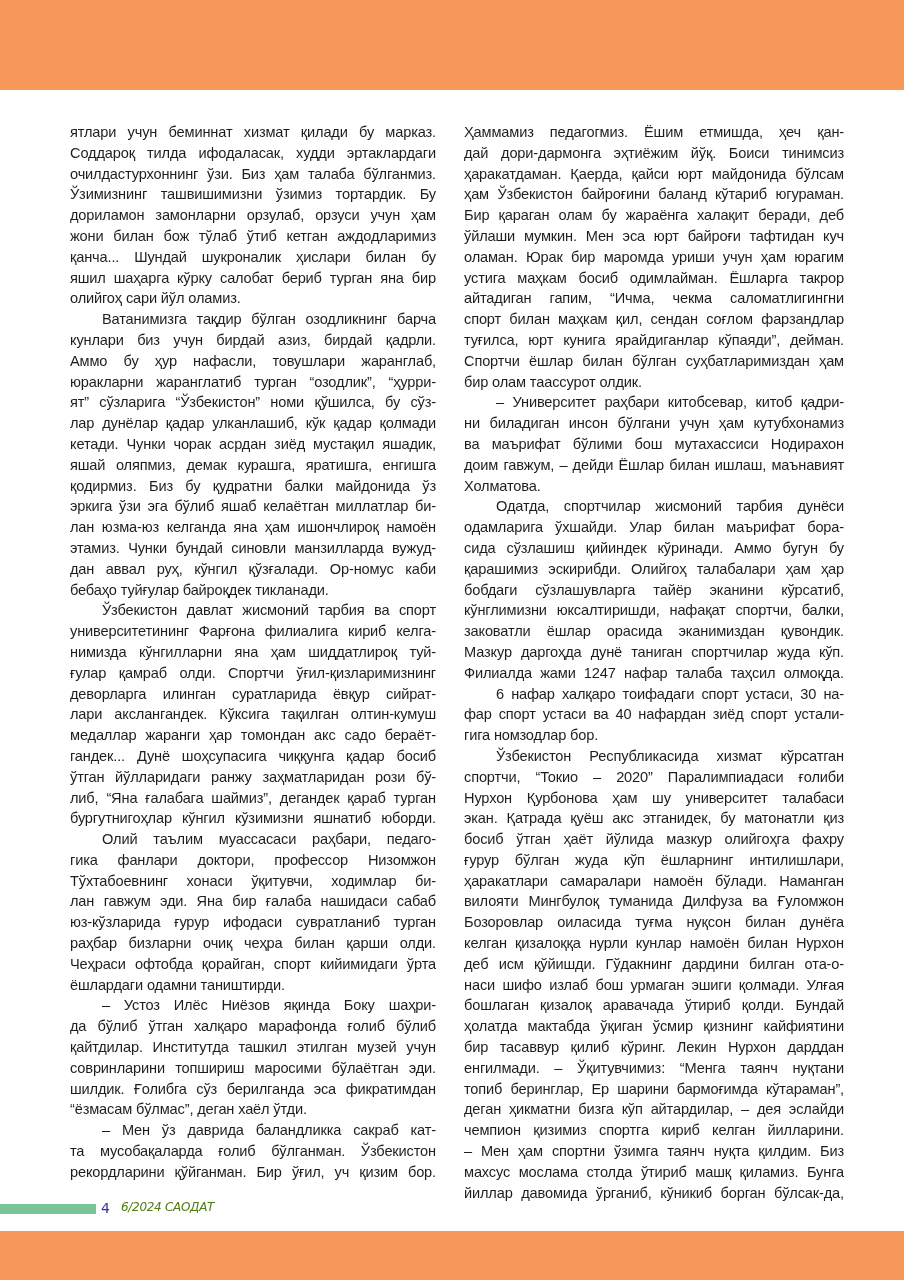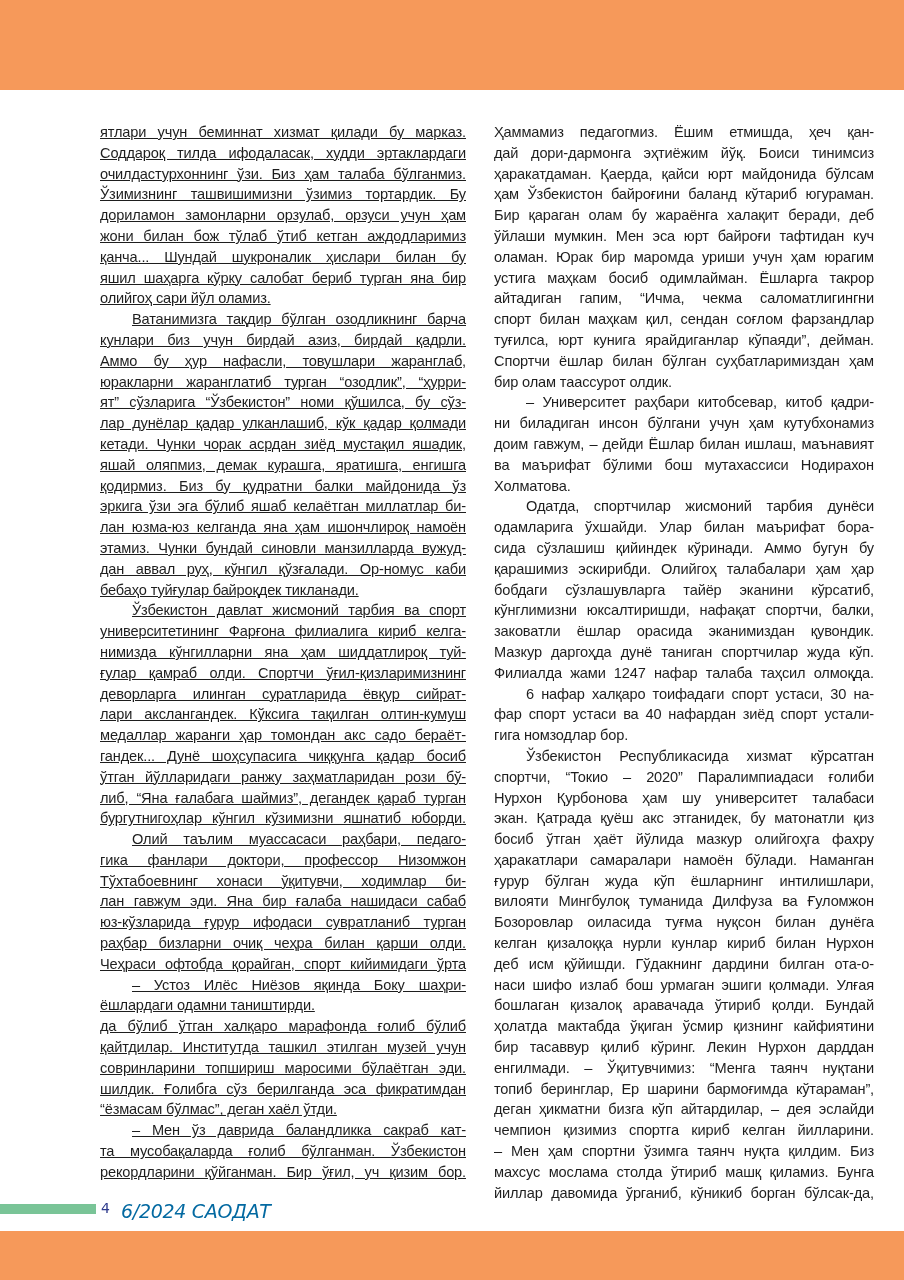--- a/index.html
+++ b/index.html
@@ -15,42 +15,42 @@
   }
   .bottom-band {
     position: absolute; left: 0; top: 1231px; width: 904px; height: 49px;
     background: #f6995a;
   }
   .col {
     position: absolute; top: 122px;
     font-size: 14.6px; line-height: 20.8px;
     letter-spacing: -0.15px;
   }
-  .col-left { left: 100px; width: 366px; text-decoration: underline; }
-  .col-right { left: 494px; width: 380px; }
+  .col-left { left: 70px; width: 366px; }
+  .col-right { left: 464px; width: 380px; }
   .line {
     display: block; white-space: nowrap;
     text-align: justify; text-align-last: justify;
   }
   .line.last { text-align-last: left; }
   .line.indent { padding-left: 32px; }
   .footer {
     position: absolute; top: 1200px; left: 0; height: 20px; width: 400px;
   }
   .footer-bar {
     position: absolute; left: 0; top: 4px; width: 96px; height: 10px;
     background: #79c497;
   }
   .page-num {
     position: absolute; left: 101px; top: 0; font-size: 14px;
     color: #2e3a8c; font-family: "DejaVu Sans", sans-serif;
   }
   .issue {
-    position: absolute; left: 121px; top: 0; font-size: 19px;
-    color: #0369a1; font-style: italic; font-family: "DejaVu Sans", sans-serif;
+    position: absolute; left: 121px; top: 0; font-size: 12px;
+    color: #4d7c0f; font-style: italic; font-family: "DejaVu Sans", sans-serif;
     letter-spacing: -0.3px;
   }
 </style>
 </head>
 <body>
 
 <div class="top-band"></div>
 
 <div class="col col-left" id="col-left">
     <span class="line">ятлари учун беминнат хизмат қилади бу марказ.</span>
@@ -87,22 +87,22 @@
     <span class="line">ўтган йўлларидаги ранжу заҳматларидан рози бў-</span>
     <span class="line">либ, “Яна ғалабага шаймиз”, дегандек қараб турган</span>
     <span class="line">бургутнигоҳлар кўнгил кўзимизни яшнатиб юборди.</span>
     <span class="line indent">Олий таълим муассасаси раҳбари, педаго-</span>
     <span class="line">гика фанлари доктори, профессор  Низомжон</span>
     <span class="line">Тўхтабоевнинг хонаси ўқитувчи, ходимлар  би-</span>
     <span class="line">лан гавжум эди. Яна бир ғалаба нашидаси сабаб</span>
     <span class="line">юз-кўзларида ғурур ифодаси сувратланиб   турган</span>
     <span class="line">раҳбар бизларни очиқ чеҳра билан қарши олди.</span>
     <span class="line">Чеҳраси офтобда қорайган, спорт кийимидаги ўрта</span>
+    <span class="line last">ёшлардаги одамни таништирди.</span>
     <span class="line indent">–    Устоз Илёс Ниёзов яқинда Боку шаҳри-</span>
-    <span class="line last">ёшлардаги одамни таништирди.</span>
     <span class="line">да бўлиб ўтган халқаро марафонда ғолиб бўлиб</span>
     <span class="line">қайтдилар. Институтда ташкил этилган музей учун</span>
     <span class="line">совринларини топшириш маросими  бўлаётган эди.</span>
     <span class="line">шилдик. Ғолибга сўз берилганда эса фикратимдан</span>
     <span class="line last">“ёзмасам бўлмас”, деган хаёл ўтди.</span>
     <span class="line indent">– Мен ўз даврида баландликка сакраб кат-</span>
     <span class="line">та мусобақаларда ғолиб бўлганман. Ўзбекистон</span>
     <span class="line">рекордларини қўйганман. Бир ўғил, уч қизим бор.</span>
   </div>
 <div class="col col-right" id="col-right">
@@ -114,45 +114,45 @@
     <span class="line">ўйлаши мумкин. Мен эса юрт байроғи тафтидан куч</span>
     <span class="line">оламан. Юрак бир маромда уриши учун ҳам юрагим</span>
     <span class="line">устига маҳкам босиб одимлайман. Ёшларга такрор</span>
     <span class="line">айтадиган гапим, “Ичма, чекма саломатлигингни</span>
     <span class="line">спорт билан маҳкам қил, сендан соғлом фарзандлар</span>
     <span class="line">туғилса, юрт кунига ярайдиганлар кўпаяди”, дейман.</span>
     <span class="line">Спортчи ёшлар билан бўлган суҳбатларимиздан ҳам</span>
     <span class="line last">бир олам таассурот олдик.</span>
     <span class="line indent">– Университет раҳбари китобсевар, китоб қадри-</span>
     <span class="line">ни биладиган инсон бўлгани учун ҳам кутубхонамиз</span>
+    <span class="line">ва маърифат бўлими бош мутахассиси Нодирахон</span>
     <span class="line">доим гавжум, – дейди Ёшлар билан ишлаш, маънавият</span>
-    <span class="line">ва маърифат бўлими бош мутахассиси Нодирахон</span>
     <span class="line last">Холматова.</span>
     <span class="line indent">Одатда, спортчилар жисмоний тарбия дунёси</span>
     <span class="line">одамларига ўхшайди. Улар билан маърифат бора-</span>
     <span class="line">сида сўзлашиш қийиндек кўринади. Аммо бугун бу</span>
     <span class="line">қарашимиз эскирибди. Олийгоҳ талабалари ҳам ҳар</span>
     <span class="line">бобдаги сўзлашувларга тайёр эканини кўрсатиб,</span>
     <span class="line">кўнглимизни юксалтиришди, нафақат спортчи, балки,</span>
     <span class="line">заковатли ёшлар орасида эканимиздан қувондик.</span>
     <span class="line">Мазкур даргоҳда дунё таниган спортчилар  жуда кўп.</span>
     <span class="line">Филиалда жами 1247 нафар талаба таҳсил олмоқда.</span>
     <span class="line indent">6 нафар халқаро тоифадаги спорт устаси, 30 на-</span>
     <span class="line">фар спорт устаси ва 40 нафардан зиёд спорт устали-</span>
     <span class="line last">гига номзодлар бор.</span>
     <span class="line indent">Ўзбекистон Республикасида хизмат кўрсатган</span>
     <span class="line">спортчи, “Токио – 2020” Паралимпиадаси ғолиби</span>
     <span class="line">Нурхон Қурбонова ҳам шу университет талабаси</span>
     <span class="line">экан. Қатрада қуёш акс этганидек, бу матонатли қиз</span>
     <span class="line">босиб ўтган ҳаёт йўлида мазкур олийгоҳга фахру</span>
+    <span class="line">ғурур бўлган жуда кўп ёшларнинг интилишлари,</span>
     <span class="line">ҳаракатлари самаралари намоён бўлади. Наманган</span>
-    <span class="line">ғурур бўлган жуда кўп ёшларнинг интилишлари,</span>
     <span class="line">вилояти Мингбулоқ туманида Дилфуза ва Ғуломжон</span>
     <span class="line">Бозоровлар оиласида туғма нуқсон билан дунёга</span>
-    <span class="line">келган қизалоққа нурли кунлар кириб билан Нурхон</span>
+    <span class="line">келган қизалоққа нурли кунлар намоён билан Нурхон</span>
     <span class="line">деб исм қўйишди. Гўдакнинг дардини билган ота-о-</span>
     <span class="line">наси шифо излаб бош урмаган эшиги қолмади. Улғая</span>
     <span class="line">бошлаган қизалоқ аравачада ўтириб қолди. Бундай</span>
     <span class="line">ҳолатда мактабда ўқиган ўсмир қизнинг кайфиятини</span>
     <span class="line">бир тасаввур қилиб кўринг. Лекин Нурхон дарддан</span>
     <span class="line">енгилмади. – Ўқитувчимиз: “Менга таянч нуқтани</span>
     <span class="line">топиб беринглар, Ер шарини бармоғимда кўтараман”,</span>
     <span class="line">деган ҳикматни бизга кўп айтардилар, – дея эслайди</span>
     <span class="line">чемпион қизимиз спортга кириб келган йилларини.</span>
     <span class="line">– Мен ҳам спортни ўзимга таянч нуқта қилдим. Биз</span>

